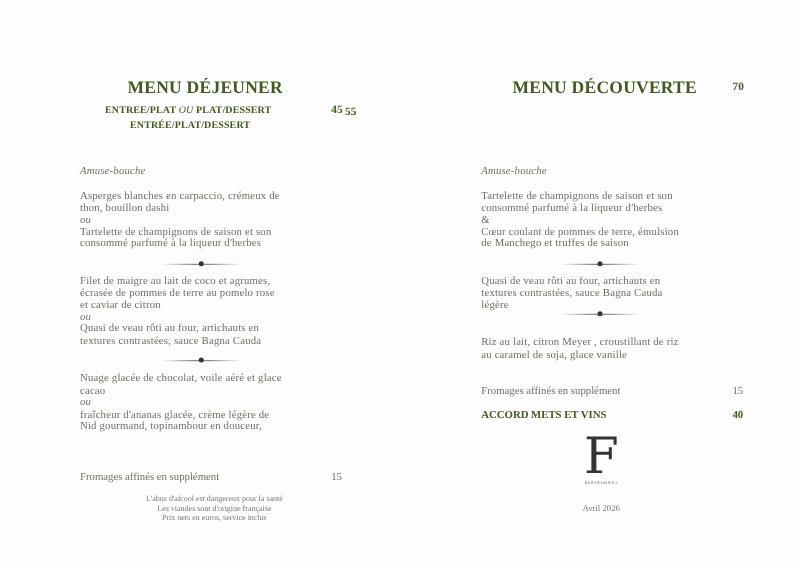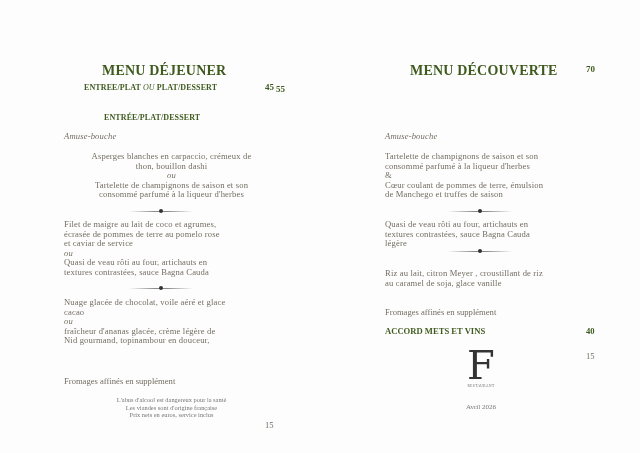--- a/index.html
+++ b/index.html
@@ -24,62 +24,62 @@
 
     .text { position: absolute; font-size: 8.6px; line-height: 9.6px; color: #736e62; letter-spacing: 0.15px; }
     .italic { font-style: italic; }
 
     .divider { position: absolute; width: 64px; height: 5px; }
     .divider .line { position: absolute; top: 2px; left: 0; right: 0; height: 1px;
       background: linear-gradient(90deg, rgba(120,120,120,0), #8a8a8a 40%, #8a8a8a 60%, rgba(120,120,120,0)); }
     .divider .dot { position: absolute; top: 0; left: 30px; width: 4px; height: 4px; border-radius: 50%; background: #333; }
 
     .row { position: absolute; font-size: 8.6px; color: #736e62; white-space: nowrap; }
-    .row-price { position: absolute; font-size: 8.6px; color: #736e62; margin-top: 44px; }
+    .row-price { position: absolute; font-size: 8.6px; color: #736e62; }
     .accord { position: absolute; font-weight: bold; color: #3f5a1e; font-size: 8.6px; white-space: nowrap; }
     .accord-price { position: absolute; font-weight: bold; color: #3f5a1e; font-size: 8.6px; }
 
     .footnote { position: absolute; font-size: 6.4px; line-height: 7.6px; color: #777; text-align: center; width: 215px; }
 
     .logo { position: absolute; left: 463px; top: 347px; width: 36px; text-align: center; }
     .logo-f { font-size: 40px; line-height: 36px; color: #333; font-family: "DejaVu Serif", serif; }
     .logo-sub { font-size: 3.5px; letter-spacing: 0.4px; color: #666; margin-top: 1px; }
     .date { position: absolute; left: 455px; top: 403px; width: 52px; text-align: center; font-size: 7px; color: #777; }
   </style>
 </head>
 <body>
 
 <div class="title" style="left:102px; top:63px;">MENU DÉJEUNER</div>
 
 <div class="formula" style="left:84px; top:83px;">
   <span>ENTREE/PLAT </span><i>OU</i><span> PLAT/DESSERT</span>
 </div>
 <div class="price-head" style="left:265px; top:82px;">45</div>
-<div class="formula" style="left:104px; top:95px;margin-top:18px;">ENTRÉE/PLAT/DESSERT</div>
+<div class="formula" style="left:104px; top:95px;">ENTRÉE/PLAT/DESSERT</div>
 <div class="price-head" style="left:265px; top:84px;padding-left:11px;">55</div>
 
 <div class="text italic" style="left:64px; top:132px;">Amuse-bouche</div>
 
-<div class="text" style="left:64px; top:152px; width:215px;text-align:center;">
+<div class="text" style="left:64px; top:152px; width:215px;">
   <div>Asperges blanches en carpaccio, crémeux de</div>
   <div>thon, bouillon dashi</div>
   <div class="italic">ou</div>
   <div>Tartelette de champignons de saison et son</div>
   <div>consommé parfumé à la liqueur d'herbes</div>
 </div>
 
 <div class="divider" style="left:129px; top:209px;">
     <div class="line"></div>
     <div class="dot"></div>
   </div>
 
 <div class="text" style="left:64px; top:220px; width:215px;">
   <div>Filet de maigre au lait de coco et agrumes,</div>
   <div>écrasée de pommes de terre au pomelo rose</div>
-  <div>et caviar de service</div>
+  <div>et caviar de citron</div>
   <div class="italic">ou</div>
   <div>Quasi de veau rôti au four, artichauts en</div>
   <div>textures contrastées, sauce Bagna Cauda</div>
 </div>
 
 <div class="divider" style="left:129px; top:286px;">
     <div class="line"></div>
     <div class="dot"></div>
   </div>
 

